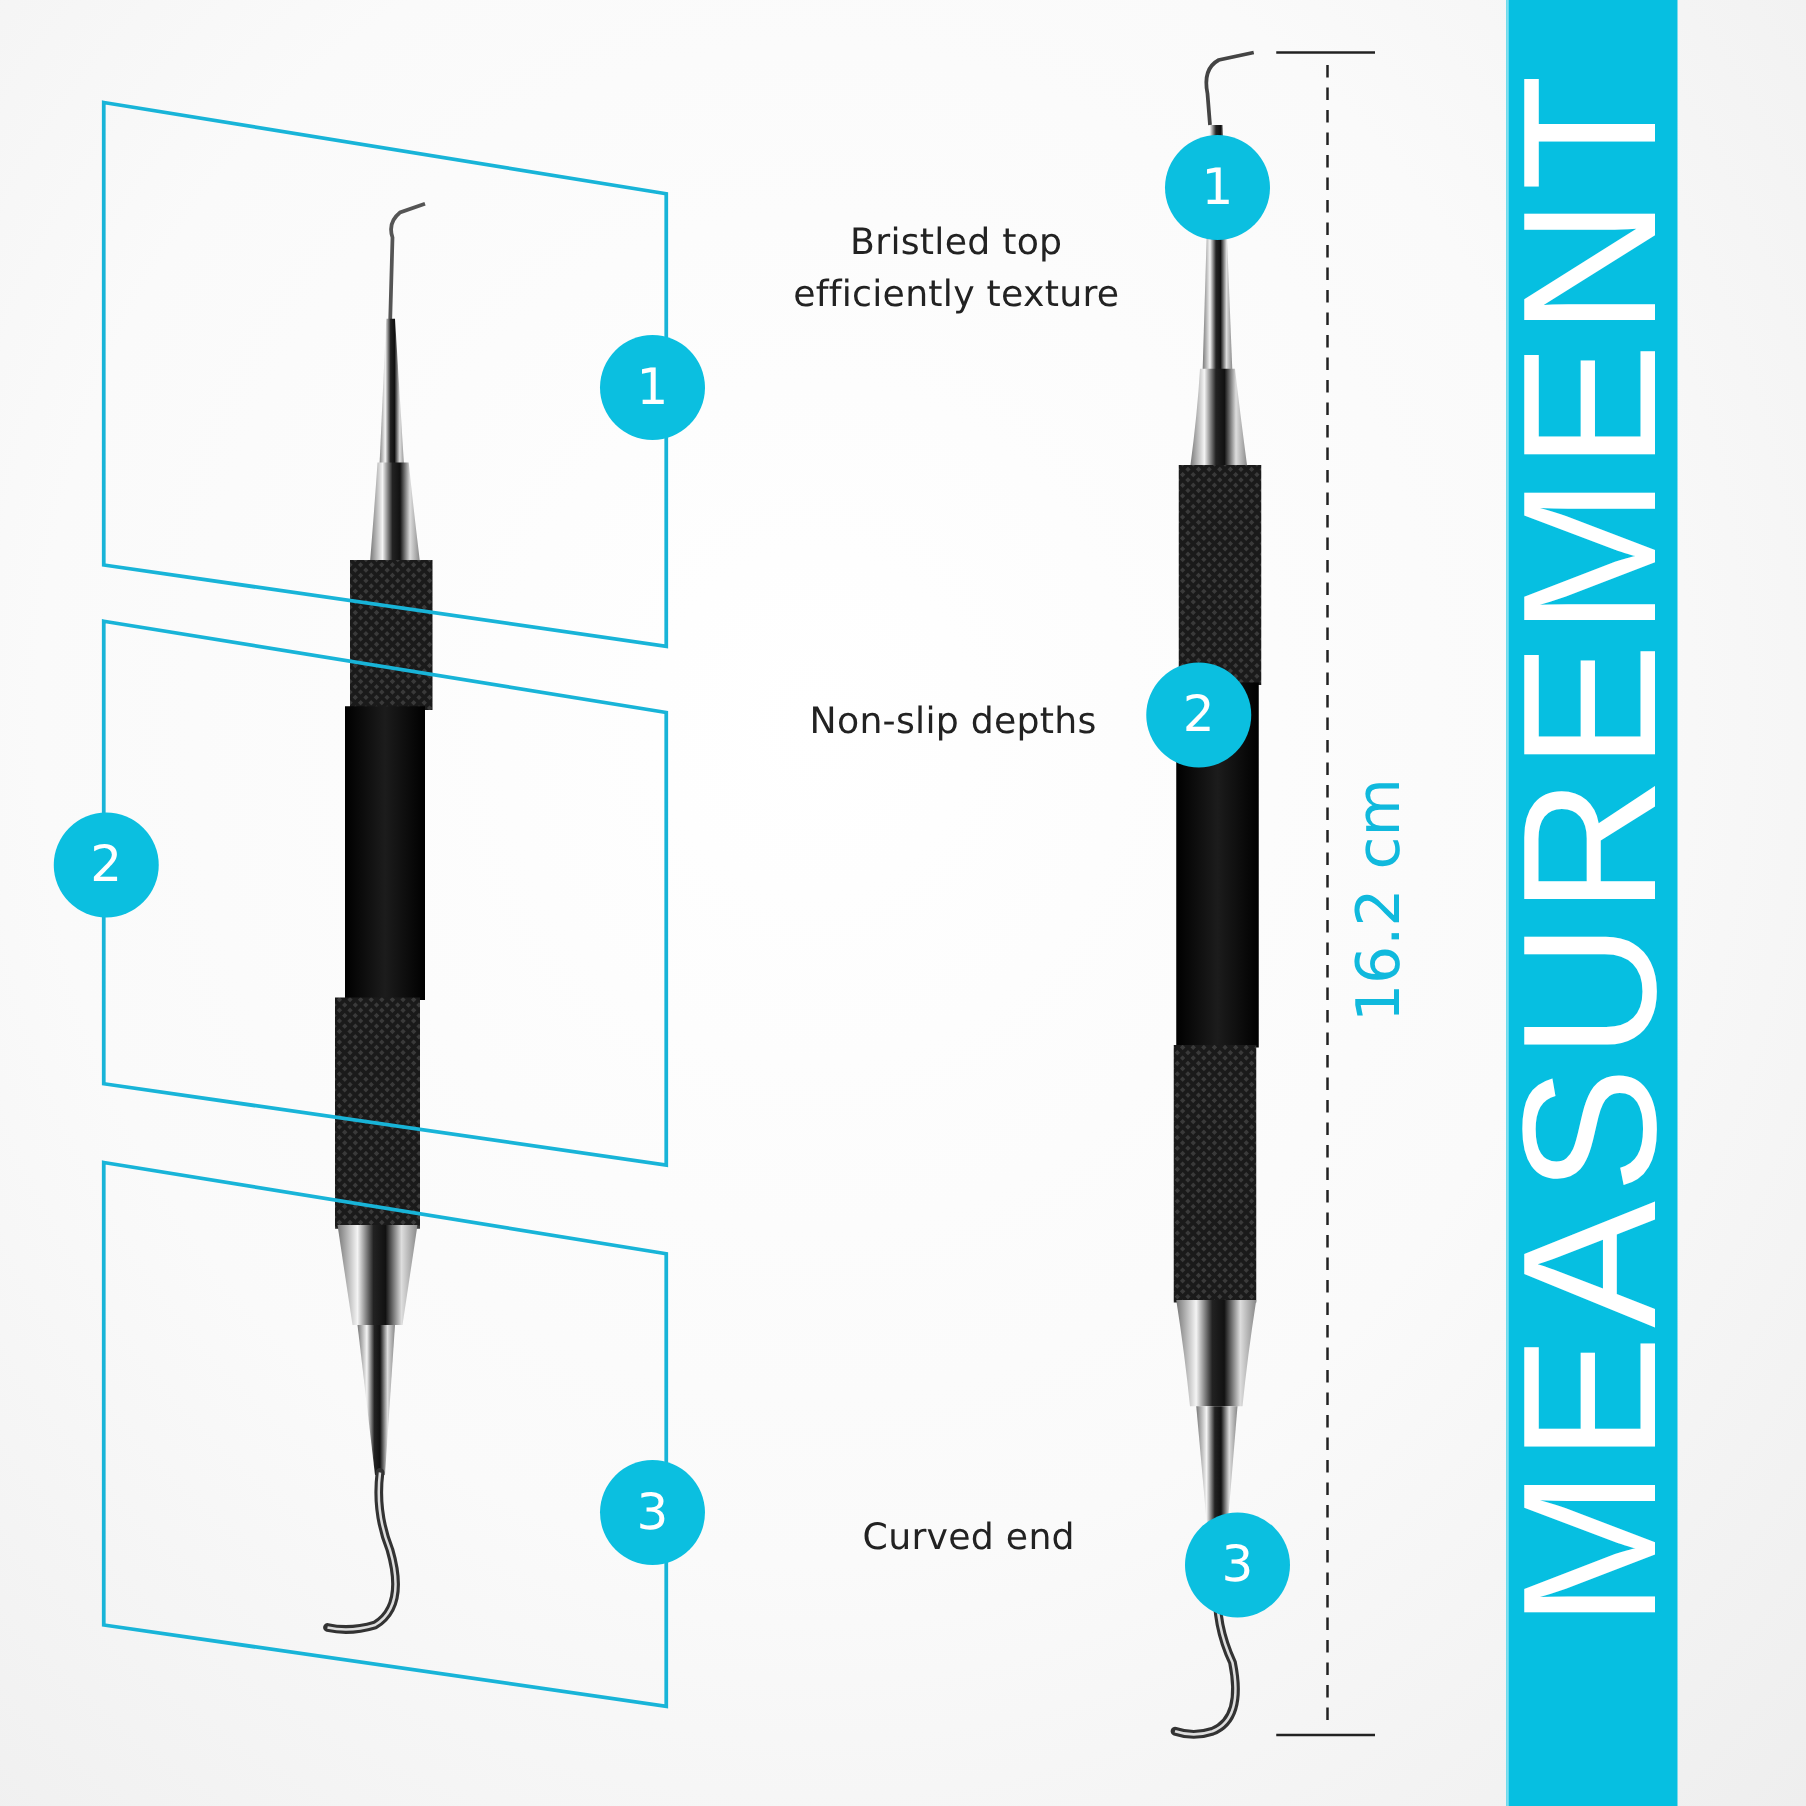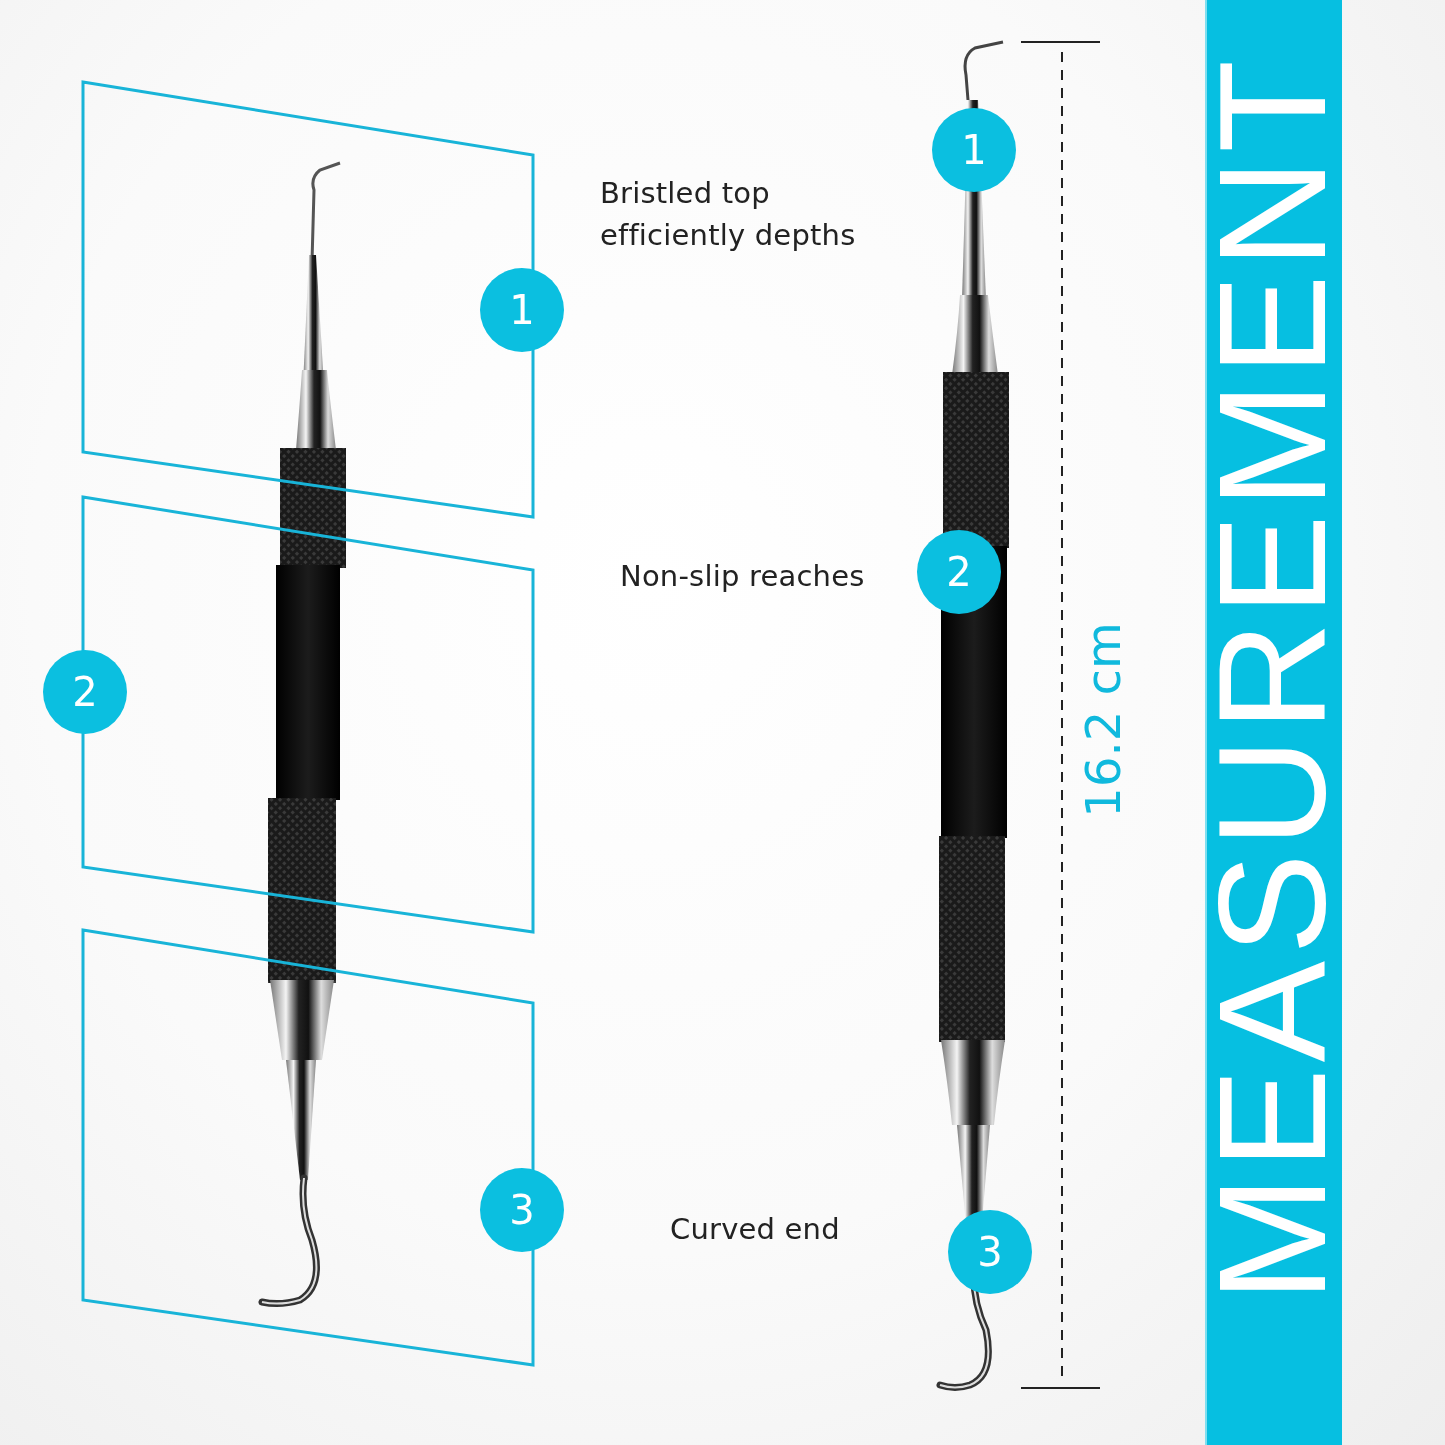--- a/index.html
+++ b/index.html
@@ -8,21 +8,21 @@
     background: radial-gradient(ellipse at 45% 40%, #ffffff 0%, #fafafa 55%, #eeeeee 100%);
     font-family: "DejaVu Sans", sans-serif;
   }
   svg.full { position:absolute; left:0; top:0; }
   .badge {
     position:absolute; width:84px; height:84px; border-radius:50%;
     background:#0bbfe0; color:#fff; display:flex; align-items:center; justify-content:center;
     font-family: "DejaVu Sans", sans-serif; font-size:40px; font-weight:normal;
   }
   .caption {
-    position:absolute; color:#222; font-size:29px; line-height:42px; 
+    position:absolute; color:#222; font-size:29px; line-height:42px; text-align:center;
     font-family: "DejaVu Sans", sans-serif; letter-spacing:0.2px;
   }
   .banner {
     position:absolute; left:1205px; top:0; width:135px; height:1445px; background:#06bfe1;
     border-left:2px solid #7fdff0;
   }
   .banner-text {
     position:absolute; left:1272px; top:678px; transform:translate(-50%,-50%) rotate(-90deg);
     color:#fff; font-family:"Liberation Sans", sans-serif; font-size:152px; line-height:1;
     letter-spacing:6px; white-space:nowrap; font-weight:normal;
@@ -98,24 +98,24 @@
     <line x1="1062" y1="52" x2="1062" y2="1382" stroke="#222" stroke-width="2" stroke-dasharray="10,8"></line>
   </g>
 </svg>
 
 <div class="badge" style="left:480px;top:268px;">1</div>
 <div class="badge" style="left:43px;top:650px;">2</div>
 <div class="badge" style="left:480px;top:1168px;">3</div>
 
 <div class="caption" style="left:600px;top:172px;width:330px;">
   <div>Bristled top</div>
-  <div>efficiently depths</div>
+  <div>efficiently texture</div>
 </div>
 <div class="caption" style="left:620px;top:555px;width:285px;">
-  <div>Non-slip reaches</div>
+  <div>Non-slip depths</div>
 </div>
 <div class="caption" style="left:670px;top:1208px;width:210px;">
   <div>Curved end</div>
 </div>
 
 <div class="badge" style="left:932px;top:108px;">1</div>
 <div class="badge" style="left:917px;top:530px;">2</div>
 <div class="badge" style="left:948px;top:1210px;">3</div>
 
 <div class="measure-label">16.2 cm</div>

